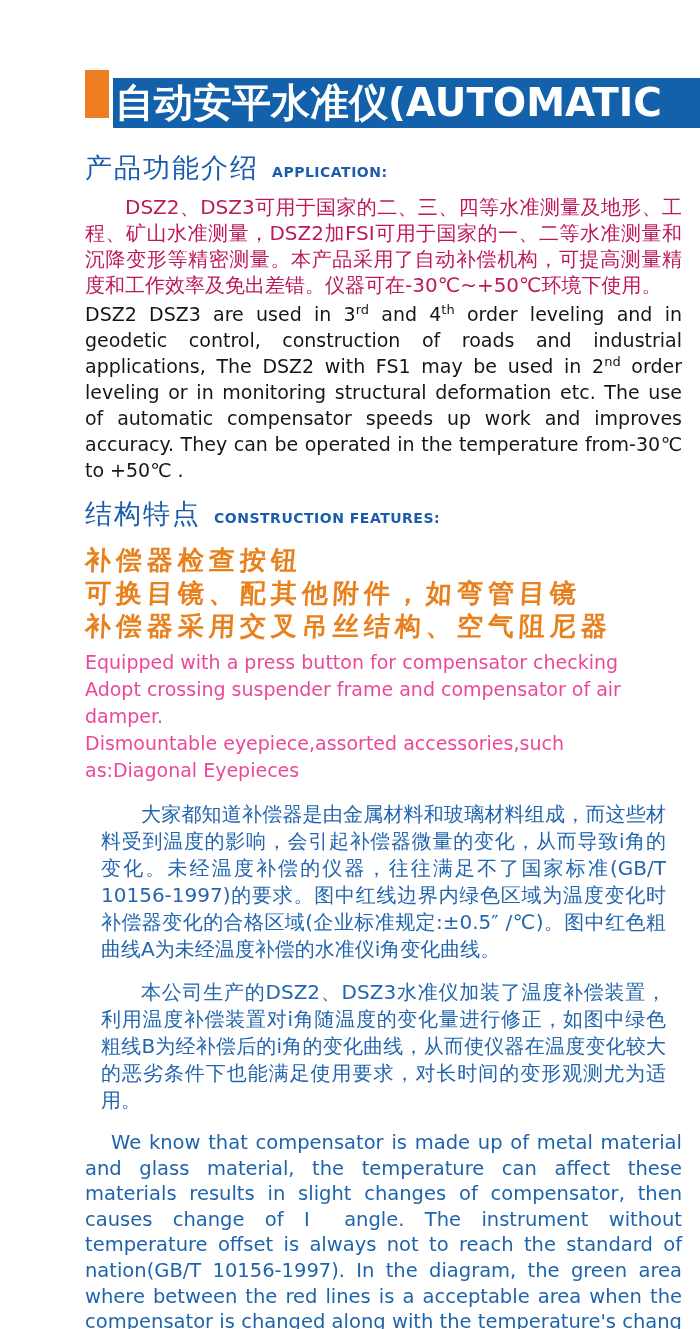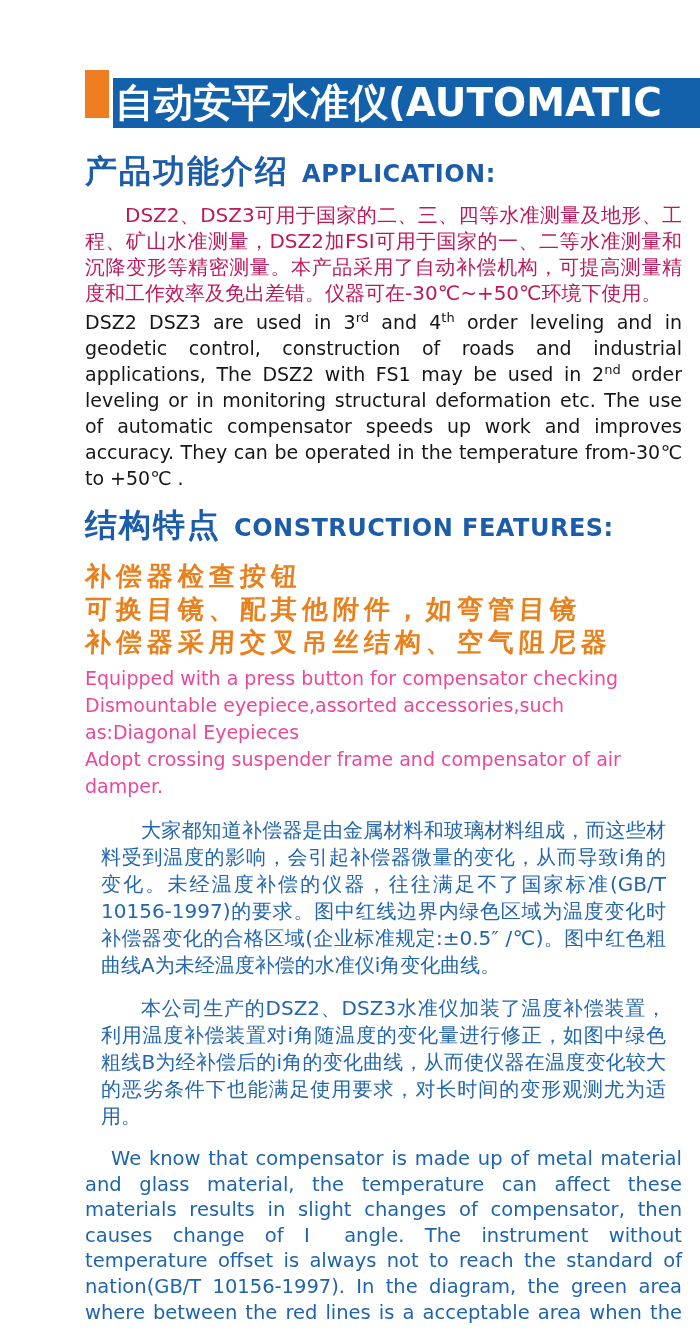--- a/index.html
+++ b/index.html
@@ -10,22 +10,22 @@
   .banner-orange{
     position:absolute;left:85px;top:70px;width:24px;height:48px;background:#ee7e21;
   }
   .banner-blue{
     position:absolute;left:113px;top:78px;width:587px;height:50px;background:#1261aa;
     color:#ffffff;font-weight:bold;font-size:39px;line-height:50px;
     padding-left:2px;box-sizing:border-box;white-space:nowrap;overflow:hidden;
   }
   .content{position:absolute;left:85px;top:150px;width:597px;}
   .section-heading{color:#1b5cab;margin:0;}
-  .h-cn{font-size:32px;font-weight:bold;letter-spacing:2px;}
-  .h-en{font-size:24px;font-weight:bold;margin-left:8px;letter-spacing:0.5px;}
+  .h-cn{font-size:27px;font-weight:normal;letter-spacing:2px;}
+  .h-en{font-size:14px;font-weight:bold;margin-left:8px;letter-spacing:0.5px;}
   .cn-black{
     font-size:20px;line-height:26px;color:#be185d;text-align:justify;
     text-indent:2em;margin:8px 0 2px 0;
   }
   .en-black{
     font-size:19px;line-height:26px;color:#161616;text-align:justify;
     margin:3px 0 13px 0;
   }
   .en-black sup{font-size:13px;line-height:0;}
   .features-heading{margin-top:4px;}
@@ -71,22 +71,22 @@
   </div>
 
   <div class="brush-lines">
     <div class="brush">补偿器检查按钮</div>
     <div class="brush">可换目镜、配其他附件，如弯管目镜</div>
     <div class="brush">补偿器采用交叉吊丝结构、空气阻尼器</div>
   </div>
 
   <div>
     <div class="en-feature">Equipped with a press button for compensator checking</div>
+    <div class="en-feature">Adopt crossing suspender frame and compensator of air damper.</div>
     <div class="en-feature">Dismountable eyepiece,assorted accessories,such as:Diagonal Eyepieces</div>
-    <div class="en-feature">Adopt crossing suspender frame and compensator of air damper.</div>
   </div>
 
   <div class="cn-blue">
     <p>大家都知道补偿器是由金属材料和玻璃材料组成，而这些材料受到温度的影响，会引起补偿器微量的变化，从而导致i角的变化。未经温度补偿的仪器，往往满足不了国家标准(GB/T 10156-1997)的要求。图中红线边界内绿色区域为温度变化时补偿器变化的合格区域(企业标准规定:±0.5″ /℃)。图中红色粗曲线A为未经温度补偿的水准仪i角变化曲线。</p>
     <p>本公司生产的DSZ2、DSZ3水准仪加装了温度补偿装置，利用温度补偿装置对i角随温度的变化量进行修正，如图中绿色粗线B为经补偿后的i角的变化曲线，从而使仪器在温度变化较大的恶劣条件下也能满足使用要求，对长时间的变形观测尤为适用。</p>
   </div>
 
   <p class="en-blue">We know that compensator is made up of metal material and glass material, the temperature can affect these materials results in slight changes of compensator, then causes change of Ⅰ angle. The instrument without temperature offset is always not to reach the standard of nation(GB/T 10156-1997). In the diagram, the green area where between the red lines is a acceptable area when the compensator is changed along with the temperature's chang (company standard:±0.5″ /℃). The red thick line A is a change curve for angle Ⅰ of level without temperature offset. Our DSZ2 DSZ3 levels add a device of temperature offset, it can correct the change value of angle Ⅰ when changing the temperature. The green thick line B is a change curve observation at a long time. for angle Ⅰ after offset, the instrument can be good work in the mal-conditions of larger temperature change, especially apply to transformation observation at a long time.</p>
 
 </div>

